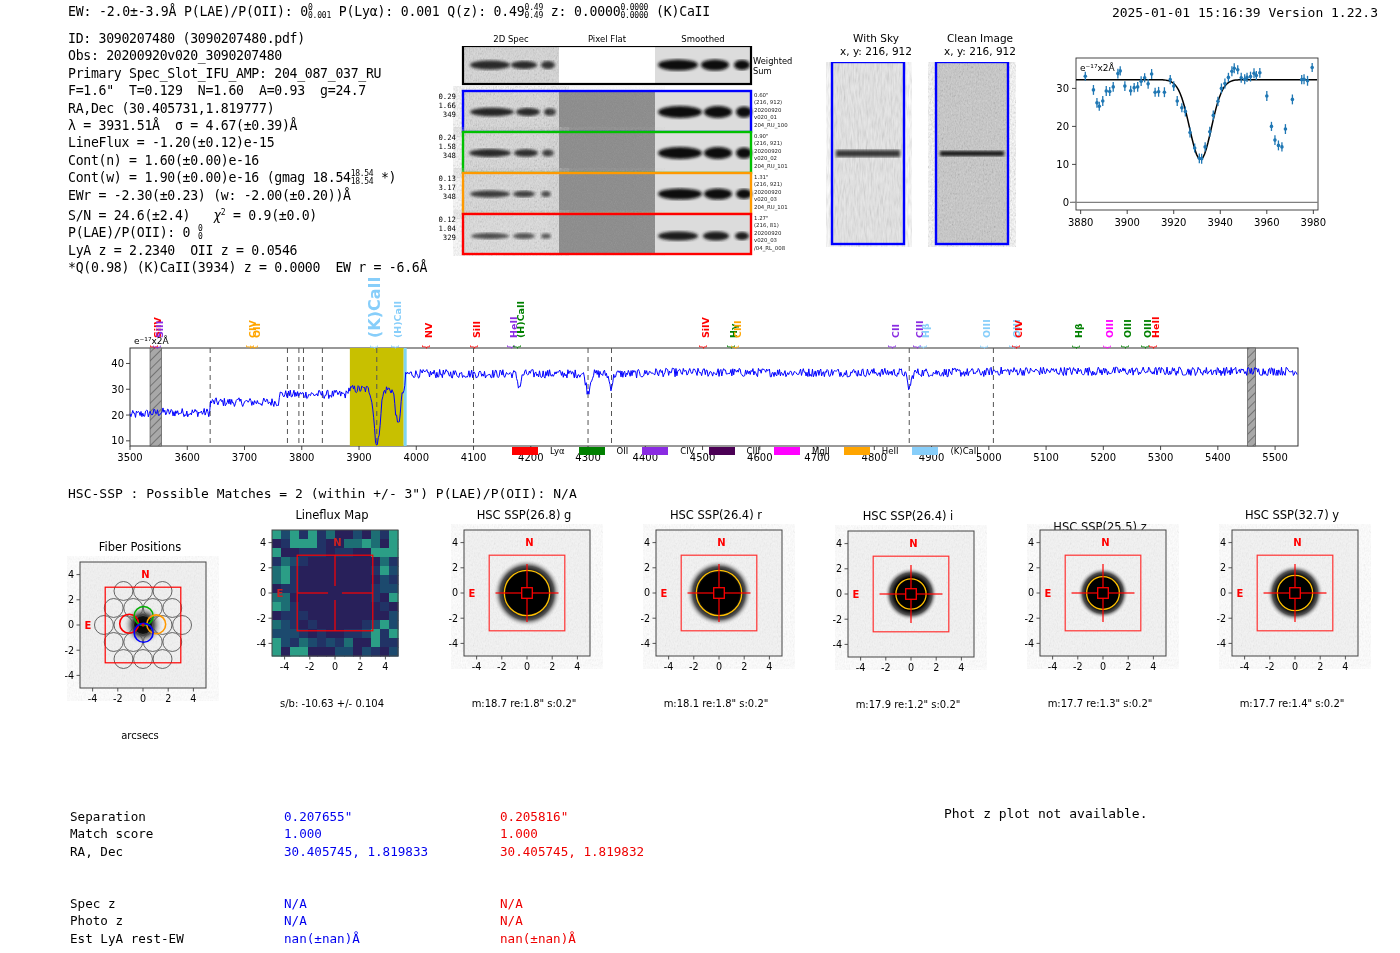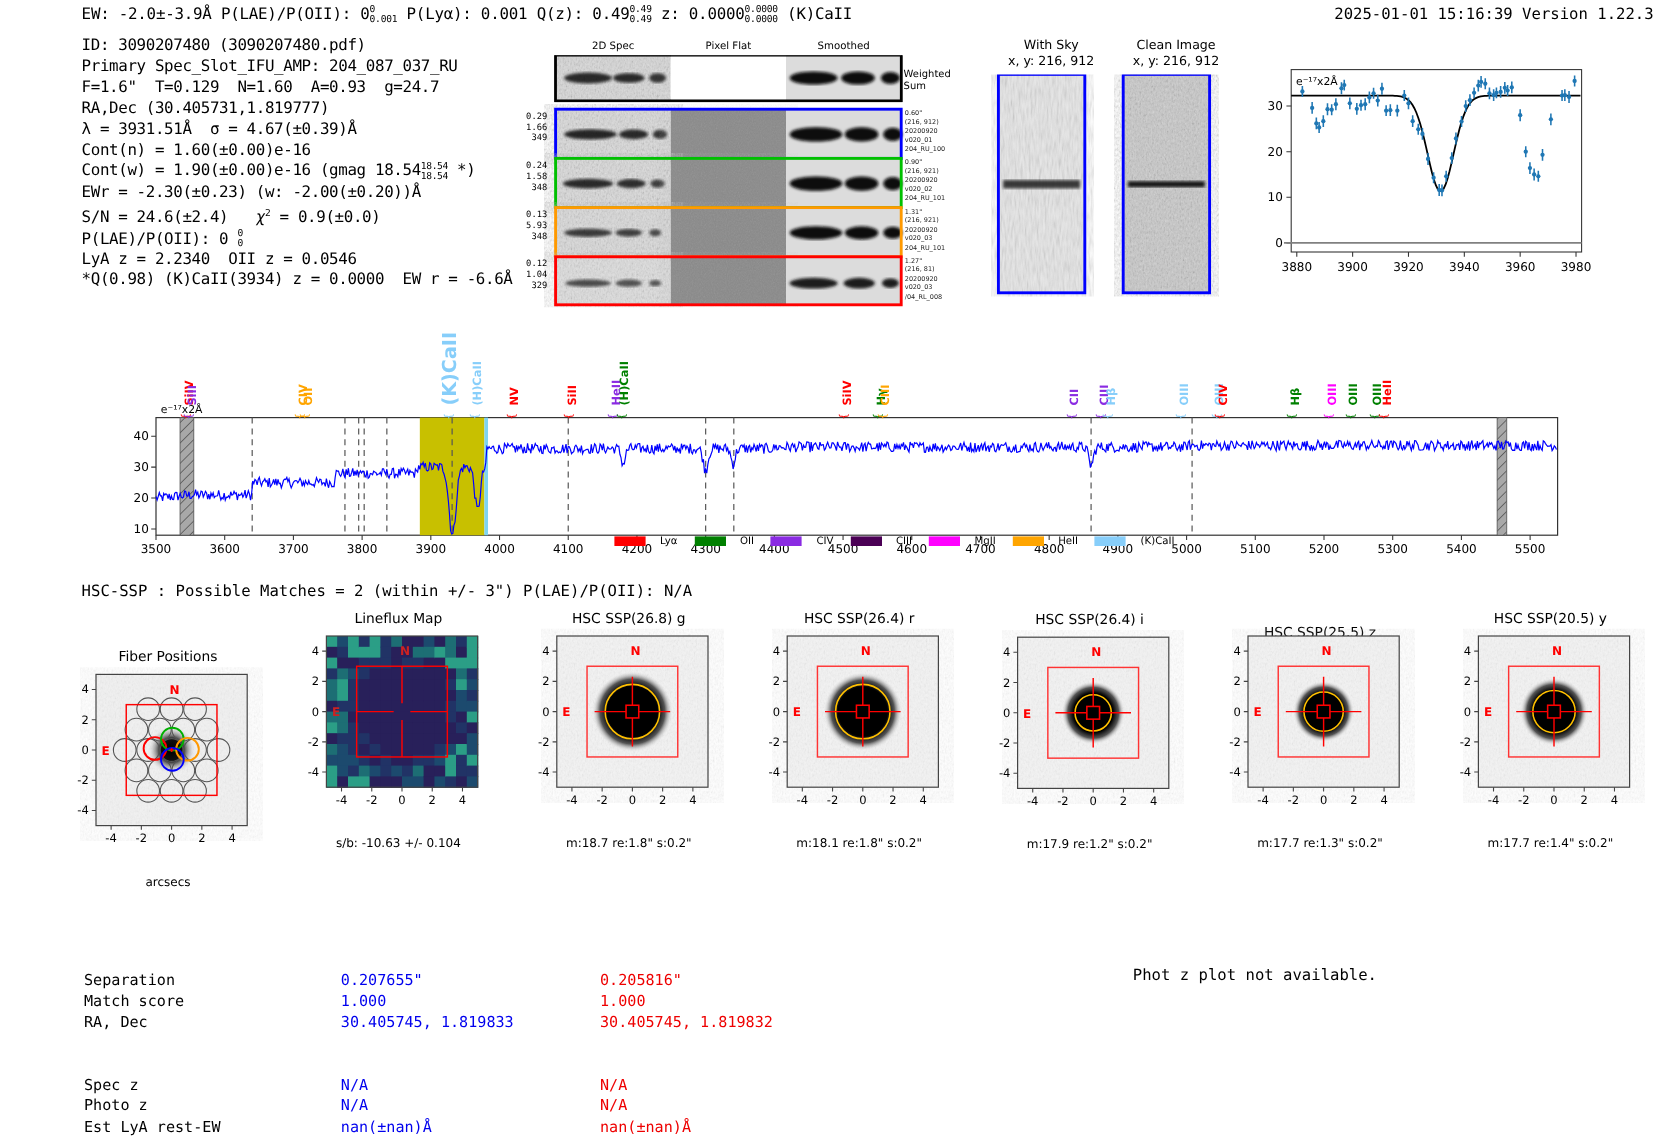--- a/index.html
+++ b/index.html
@@ -48,24 +48,26 @@
 <body>
 
 <div class="abs mono" id="hdr">
   <span class="nowrap">EW: -2.0±-3.9Å</span><span>  </span><span class="nowrap">P(LAE)/P(OII):</span><span> </span><span>0</span><span class="fracbox"><span style="display:block">0</span><span style="display:block">0.001</span></span><span>  </span><span class="nowrap">P(Lyα): 0.001</span><span>  </span><span class="nowrap">Q(z): 0.49</span><span class="fracbox"><span style="display:block">0.49</span><span style="display:block">0.49</span></span><span>  </span><span class="nowrap">z: 0.0000</span><span class="fracbox"><span style="display:block">0.0000</span><span style="display:block">0.0000</span></span><span> </span><span class="nowrap">(K)CaII</span>
 </div>
 
 <div class="abs mono" id="stamp">2025-01-01 15:16:39   Version 1.22.3</div>
 
 <div class="abs mono" id="info">
   <div>ID: 3090207480 (3090207480.pdf)</div>
+  <div>Obs: 20200920v020_3090207480</div>
   <div>Primary Spec_Slot_IFU_AMP: 204_087_037_RU</div>
   <div>F=1.6"  T=0.129  N=1.60  A=0.93  g=24.7</div>
   <div>RA,Dec (30.405731,1.819777)</div>
   <div>λ = 3931.51Å  σ = 4.67(±0.39)Å</div>
+  <div>LineFlux = -1.20(±0.12)e-15</div>
   <div>Cont(n) = 1.60(±0.00)e-16</div>
   <div><span>Cont(w) = 1.90(±0.00)e-16 (gmag 18.54</span><span class="fracbox"><span style="display:block">18.54</span><span style="display:block">18.54</span></span> <span>*)</span></div>
   <div>EWr = -2.30(±0.23) (w: -2.00(±0.20))Å</div>
   <div><span>S/N = 24.6(±2.4)   </span><i style="font-style:italic">χ</i><sup class="sm">2</sup><span> = 0.9(±0.0)</span></div>
   <div><span>P(LAE)/P(OII): 0</span> <span class="fracbox"><span style="display:block">0</span><span style="display:block">0</span></span></div>
   <div>LyA z = 2.2340  OII z = 0.0546</div>
   <div>*Q(0.98) (K)CaII(3934) z = 0.0000  EW r = -6.6Å</div>
 </div>
 
 <div class="abs" id="spec2d" style="left:463px;top:34px;width:300px;">
@@ -183,21 +185,21 @@
     <div>1.66</div>
     <div>349</div>
 </div>
 <div class="abs mono lblL" style="left:424px;top:133px;width:32px;">
   <div>0.24</div>
     <div>1.58</div>
     <div>348</div>
 </div>
 <div class="abs mono lblL" style="left:424px;top:174px;width:32px;">
   <div>0.13</div>
-    <div>5.93</div>
+    <div>3.17</div>
     <div>348</div>
 </div>
 <div class="abs mono lblL" style="left:424px;top:215px;width:32px;">
   <div>0.12</div>
     <div>1.04</div>
     <div>329</div>
 </div>
 
 <div class="abs sans lblR" style="left:754px;top:92px;">
   <div>0.60"</div>
@@ -1085,21 +1087,21 @@
         <text x="30" y="97.5" text-anchor="end" font-size="9.6" font-family="&quot;DejaVu Sans&quot;,sans-serif">-2</text>
         <line x1="36" y1="69" x2="32.5" y2="69" stroke="#444" stroke-width="0.9"></line>
         <text x="30" y="72.3" text-anchor="end" font-size="9.6" font-family="&quot;DejaVu Sans&quot;,sans-serif">0</text>
         <line x1="36" y1="43.80000000000001" x2="32.5" y2="43.80000000000001" stroke="#444" stroke-width="0.9"></line>
         <text x="30" y="47.10000000000001" text-anchor="end" font-size="9.6" font-family="&quot;DejaVu Sans&quot;,sans-serif">2</text>
         <line x1="36" y1="18.599999999999994" x2="32.5" y2="18.599999999999994" stroke="#444" stroke-width="0.9"></line>
         <text x="30" y="21.899999999999995" text-anchor="end" font-size="9.6" font-family="&quot;DejaVu Sans&quot;,sans-serif">4</text>
       </svg>
     </div>
     <div class="abs" style="left: 1152px; top: 0px; width: 192px; height: 210px;">
-      <div class="cutTitle sans" style="top: 0px; font-size: 11.5px;">HSC SSP(20.5) y</div>
+      <div class="cutTitle sans" style="top: 0px; font-size: 11.5px;">HSC SSP(32.7) y</div>
       <div class="cutXlbl sans" style="top: 190px;">m:17.7  re:1.4"  s:0.2"</div>
       <svg width="192" height="190" style="position: absolute; left: 0px; top: 16px;">
         <rect x="36" y="6" width="126" height="126" fill="#f4f4f4"></rect>
         <rect x="36" y="6" width="126" height="126" filter="url(#grain)" opacity="0.2"></rect>
         <defs>
           <radialGradient id="cg6">
             <stop offset="0%" stop-color="#000"></stop>
             <stop offset="62%" stop-color="#000"></stop>
             <stop offset="80%" stop-color="#555"></stop>
             <stop offset="100%" stop-color="#f4f4f4" stop-opacity="0"></stop>

